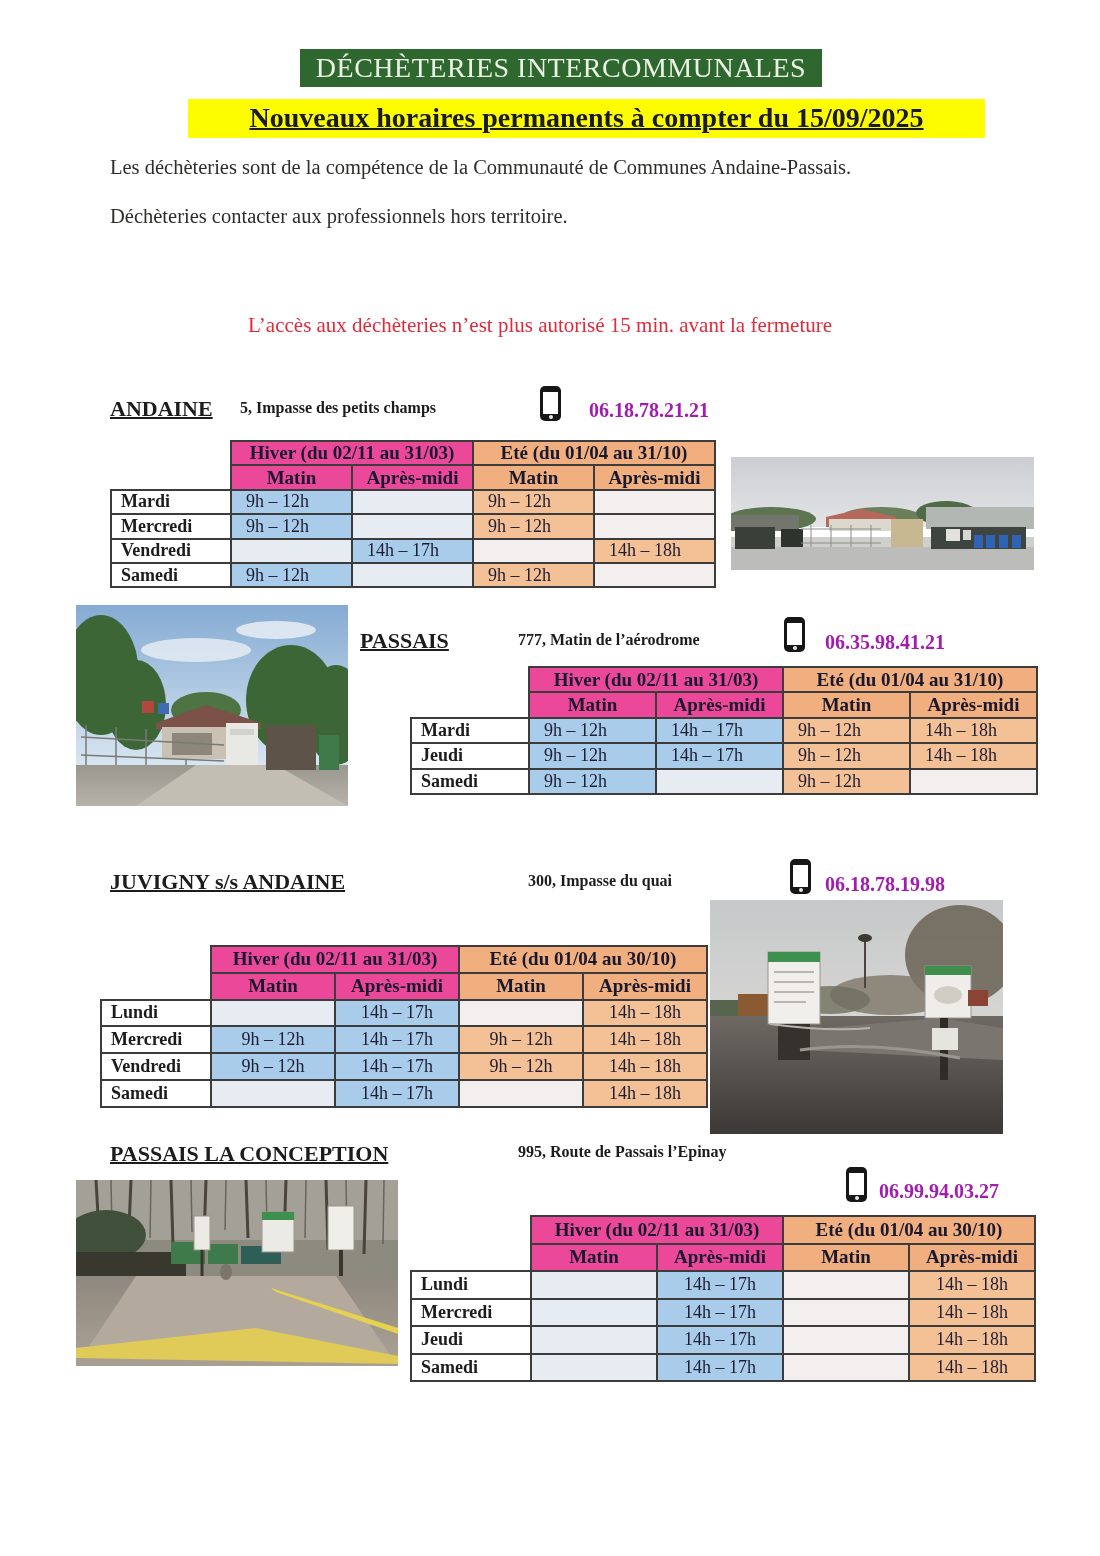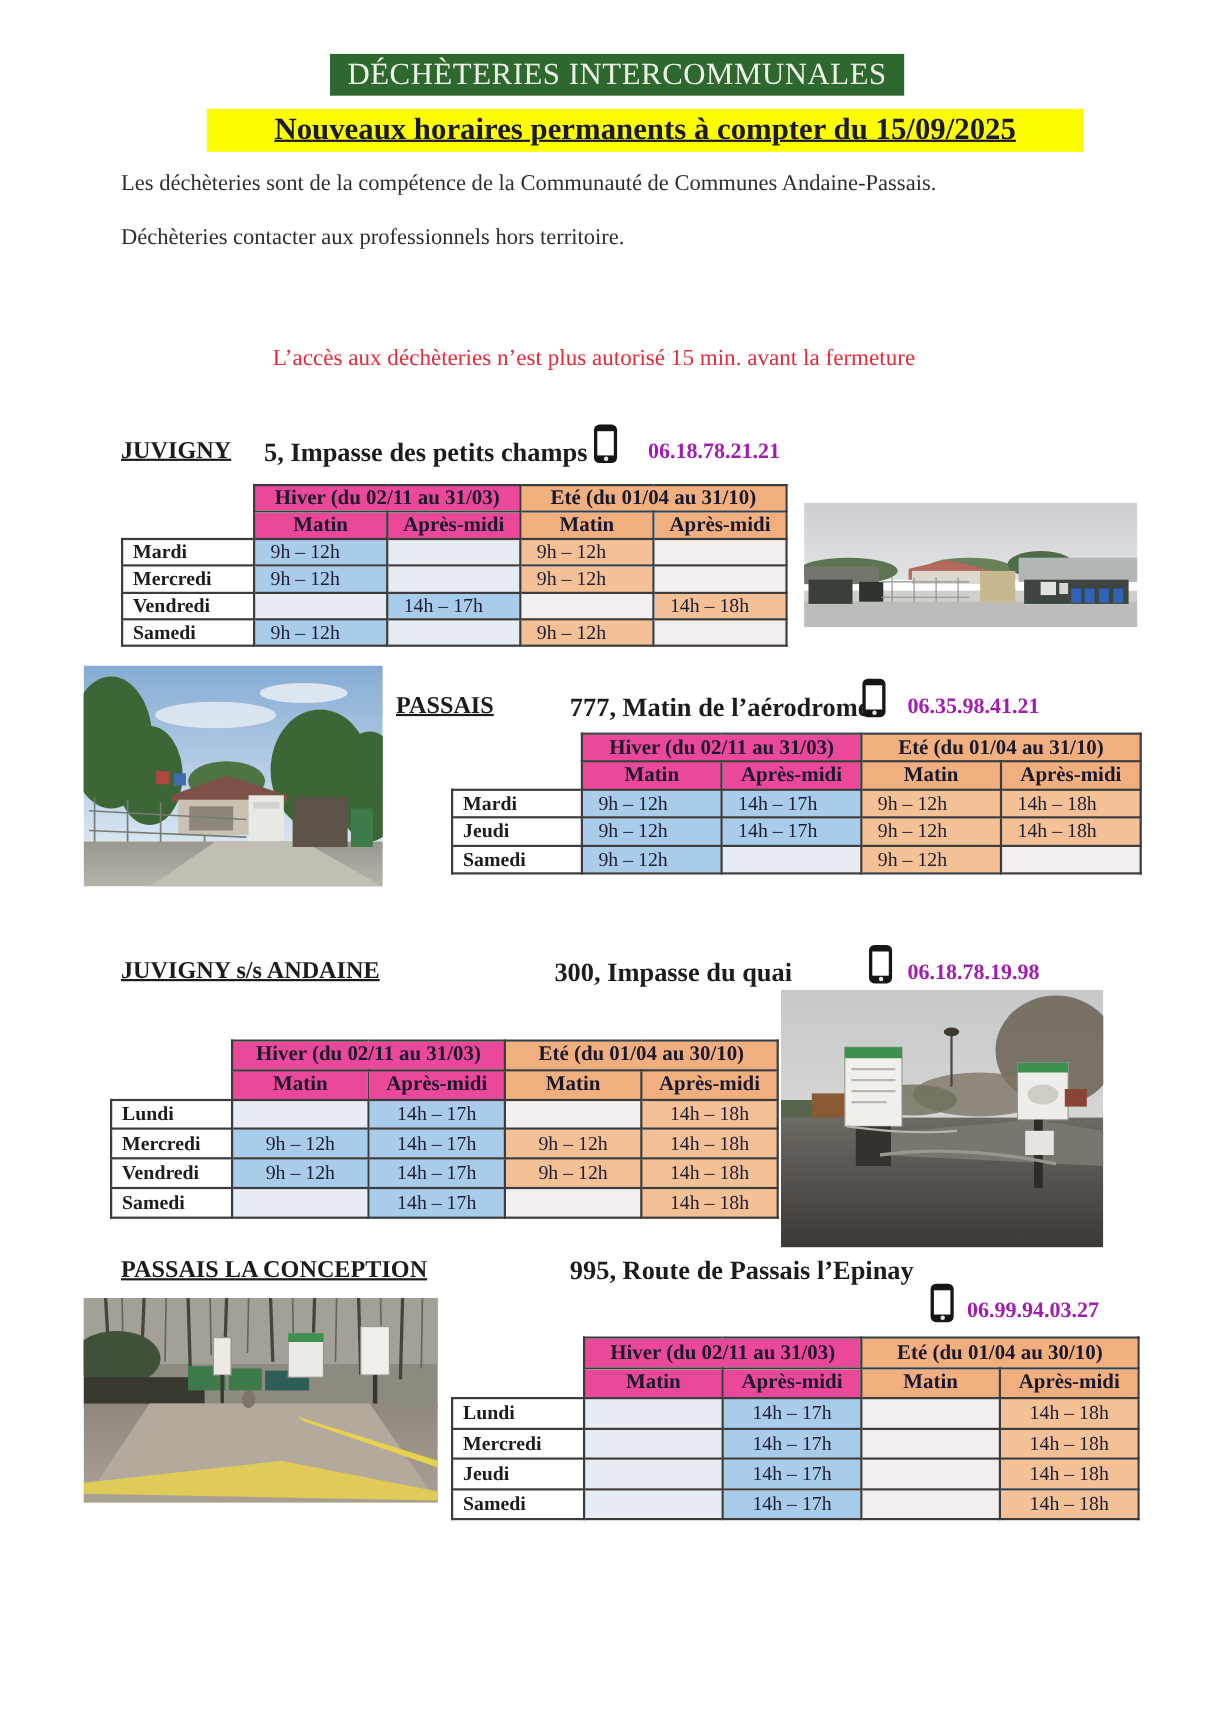--- a/index.html
+++ b/index.html
@@ -26,21 +26,21 @@
   .intro{position:absolute;left:110px;top:137px;width:860px;font-size:20.5px;line-height:28px;}
   .intro p{margin:0 0 21px 0;}
   .intro p.justify{text-align:justify;}
   .warning{
     position:absolute;left:110px;top:297px;width:860px;
     color:#e02b3a;font-size:21px;text-align:center;
   }
   
   .sec-name{position:absolute;font-size:22px;font-weight:bold;color:#1c1c1c;
     text-decoration:underline;text-decoration-thickness:2px;white-space:nowrap;}
-  .sec-addr{position:absolute;font-size:24px;font-weight:bold;color:#1c1c1c;white-space:nowrap;}
+  .sec-addr{position:absolute;font-size:16px;font-weight:bold;color:#1c1c1c;white-space:nowrap;}
   .phone-num{position:absolute;font-size:20px;font-weight:bold;color:#a21caf;white-space:nowrap;}
   .phone-icon{position:absolute;width:21px;height:35px;background:#161616;border-radius:5px;}
   .phone-icon::before{content:'';position:absolute;left:3px;right:3px;top:6px;bottom:7px;background:#ffffff;}
   .phone-icon::after{content:'';position:absolute;left:50%;transform:translateX(-50%);
     bottom:2px;width:4px;height:4px;background:#e8e8e8;border-radius:50%;}
   
   table.sched{position:absolute;border-collapse:collapse;table-layout:fixed;
     font-family:"Liberation Serif","DejaVu Serif",serif;}
   table.sched td{border:2px solid #3c3c3c;overflow:hidden;white-space:nowrap;
     font-size:18px;color:#1d1d33;vertical-align:middle;padding:0;}
@@ -74,21 +74,21 @@
   <div class="subtitle">
     <span>Nouveaux horaires permanents à compter du 15/09/2025</span>
   </div>
 
   <div class="intro">
     <p>Les déchèteries sont de la compétence de la Communauté de Communes Andaine-Passais.</p>
     <p>Déchèteries contacter aux professionnels hors territoire.</p>
   </div>
   <div class="warning">L’accès aux déchèteries n’est plus autorisé 15 min. avant la fermeture</div>
 
-  <span class="sec-name" style="left:110px;top:380px;">JUVIGNY</span>
+  <span class="sec-name" style="left:110px;top:380px;">ANDAINE</span>
   <span class="sec-addr" style="left:240px;top:383px;">5, Impasse des petits champs</span>
   <span class="phone-icon" style="left:540px;top:370px;"></span>
   <span class="phone-num" style="left:589px;top:383px;">06.18.78.21.21</span>
   <table class="sched tbl0 align-left">
       <colgroup>
         <col class="col-day">
         <col class="col-t">
         <col class="col-t">
         <col class="col-t">
         <col class="col-t">
@@ -261,21 +261,21 @@
           <td class="day">Samedi</td>
           <td class="cell hiver filled">9h – 12h</td>
           <td class="cell hiver empty"></td>
           <td class="cell ete filled">9h – 12h</td>
           <td class="cell ete empty"></td>
         </tr>
       </tbody>
     </table>
 
   <span class="sec-name" style="left:110px;top:853px;">JUVIGNY s/s ANDAINE</span>
-  <span class="sec-addr" style="left:504px;top:856px;">300, Impasse du quai</span>
+  <span class="sec-addr" style="left:528px;top:856px;">300, Impasse du quai</span>
   <span class="phone-icon" style="left:790px;top:843px;"></span>
   <span class="phone-num" style="left:825px;top:857px;">06.18.78.19.98</span>
   <table class="sched tbl2 align-center">
       <colgroup>
         <col class="col-day">
         <col class="col-t">
         <col class="col-t">
         <col class="col-t">
         <col class="col-t">
       </colgroup>

